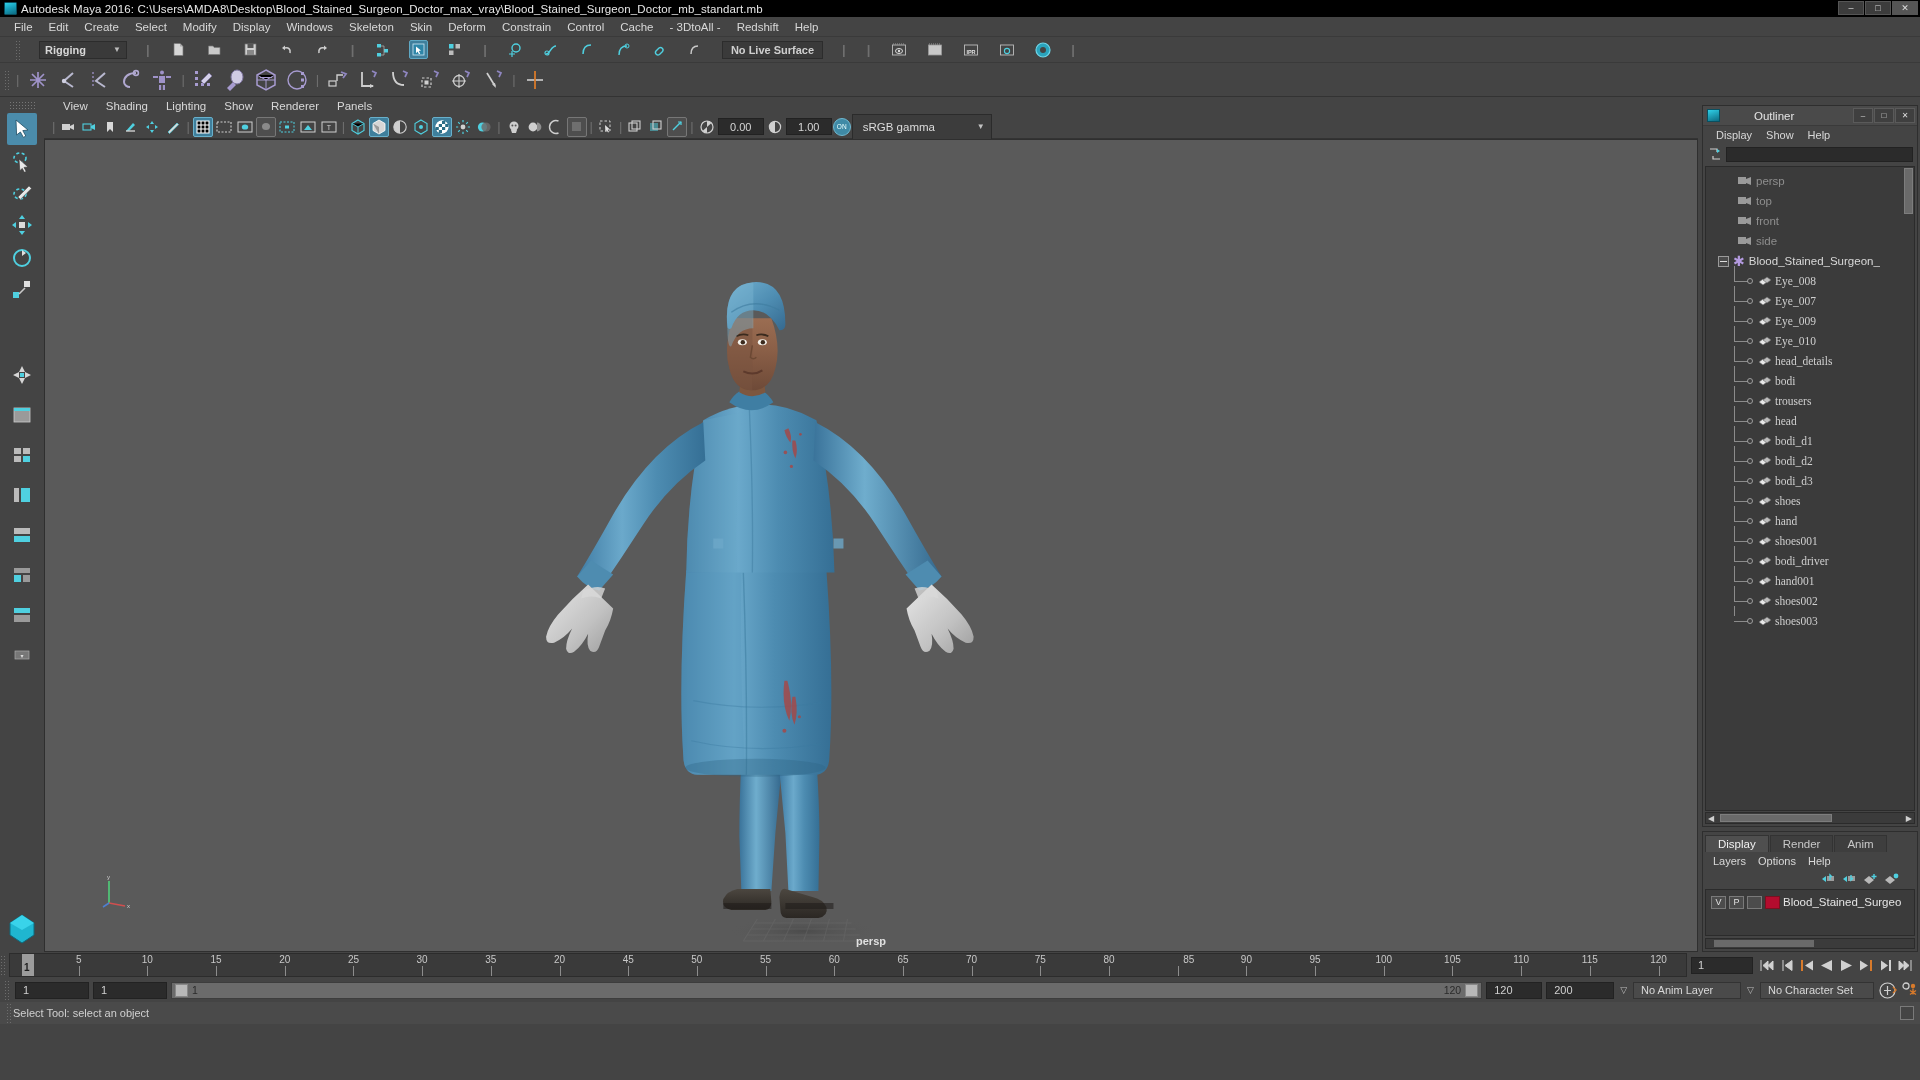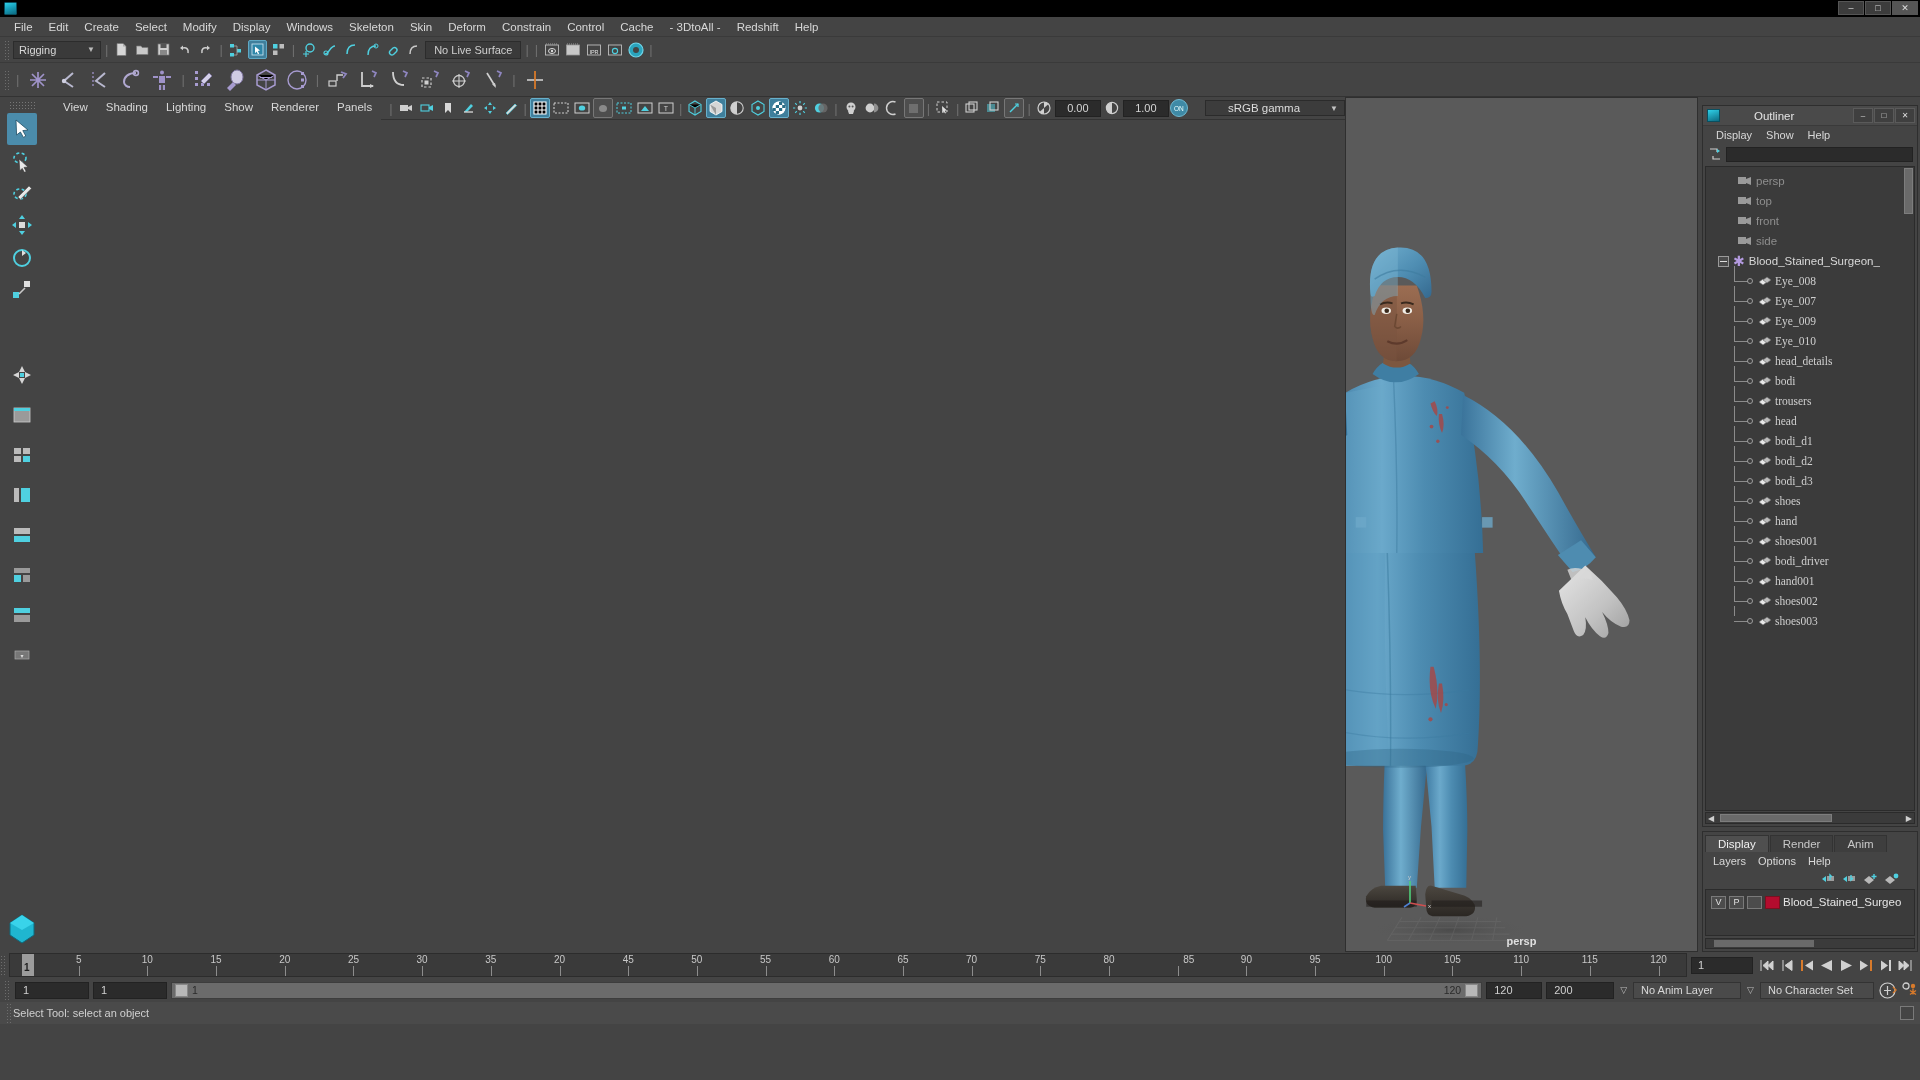--- a/index.html
+++ b/index.html
@@ -35,21 +35,21 @@
     height: 20px; background: #444444; display: flex; align-items: center;
     border-bottom: 1px solid #3a3a3a; padding-left: 6px;
   }
   .menu-item {
     color: #d8d8d8; font-size: 11.5px; padding: 2px 8px; cursor: default; white-space: nowrap;
   }
 
   
   .statusrow {
     height: 26px; background: #444444; display: flex; align-items: center;
-    padding-left: 4px; border-bottom: 1px solid #3a3a3a; gap: 2px;
+    padding-left: 15px; border-bottom: 1px solid #3a3a3a; gap: 17px; font-weight: bold;
   }
   .grip { width: 7px; height: 20px; flex:0 0 auto;
     background-image: radial-gradient(circle, #777 0.8px, transparent 0.9px);
     background-size: 3px 3px; opacity:.8; }
   .mode-select {
     width: 88px; height: 18px; background: #3a3a3a; border: 1px solid #2c2c2c;
     color: #d8d8d8; font-size: 11px; display: flex; align-items: center;
     padding-left: 5px; position: relative;
   }
   .mode-select .arw { position: absolute; right: 5px; color:#bbb; font-size: 8px; }
@@ -82,39 +82,39 @@
   }
   .tb-grip { width: 26px; height: 8px;
     background-image: radial-gradient(circle,#777 0.8px,transparent .9px);
     background-size:3px 3px; margin-bottom: 4px; }
   .tb-btn { width: 30px; height: 32px; display:flex; align-items:center; justify-content:center; }
   .tb-btn.sel { background: #4b8cab; border-radius:2px; }
   .tb-gap { height: 54px; }
   .tb-sgap { height: 8px; }
 
   
-  .vp-wrap { flex: 1 1 auto; display: flex; min-width:0; background:#444; }
+  .vp-wrap { flex: 1 1 auto; display: flex; flex-direction: column; min-width:0; background:#444; }
   .vp-menubar {
     height: 19px; background: #444444; display: flex; align-items: center; padding-left: 10px;
   }
   .vp-menubar .menu-item { font-size: 11.5px; padding: 1px 9px; }
   .vp-toolbar {
     height: 23px; background: #444444; display: flex; align-items: center; gap: 1px;
     padding-left: 6px; border-bottom: 1px solid #333;
   }
   .vbtn { width:20px; height:20px; display:flex; align-items:center; justify-content:center; flex:0 0 auto;}
   .vbtn.on { background:#3f7f9c; border:1px solid #68b0cb; border-radius:2px; }
   .vbtn.framed { border:1px solid #777; border-radius:2px; background:#4e4e4e;}
   .numfld {
     width: 46px; height: 17px; background:#2b2b2b; border:1px solid #222; color:#d6d6d6;
     font-size: 11px; display:flex; align-items:center; justify-content:center; flex:0 0 auto;
   }
   .gamma-combo {
-    width: 140px; height: 16px; background:#3c3c3c; border:1px solid #2b2b2b; color:#dcdcdc;
-    font-size:11.5px; display:flex; align-items:center; padding-left:22px; position:relative; flex:0 0 auto;margin-left:16px;
+    width: 140px; height: 26px; background:#3c3c3c; border:1px solid #2b2b2b; color:#dcdcdc;
+    font-size:11.5px; display:flex; align-items:center; padding-left:10px; position:relative; flex:0 0 auto;
   }
   .gamma-combo .arw { position:absolute; right:6px; color:#c2c2c2; font-size:8px; }
   .on-badge {
     width:18px;height:18px;border-radius:50%;background:#3f8aa6;border:1px solid #6fb8d0;
     color:#eaffff;font-size:6.5px;display:flex;align-items:center;justify-content:center;flex:0 0 auto;
   }
 
   .viewport {
     flex: 1 1 auto; position: relative; overflow: hidden;
     background: #5a5a5a;
@@ -225,20 +225,21 @@
 
   .maya-logo { width:34px;height:34px;margin-top:auto;margin-bottom:6px;}
 </style>
 </head>
 <body>
 
 <div class="app">
 
   <div class="titlebar">
     <div class="title-logo"></div>
+    <div class="title-text">Autodesk Maya 2016: C:\Users\AMDA8\Desktop\Blood_Stained_Surgeon_Doctor_max_vray\Blood_Stained_Surgeon_Doctor_mb_standart.mb</div>
     <div class="title-btns">
       <div class="title-btn">–</div>
       <div class="title-btn">□</div>
       <div class="title-btn close">✕</div>
     </div>
   </div>
 
   <div class="menubar">
     <div class="menu-item">File</div>
     <div class="menu-item">Edit</div>

